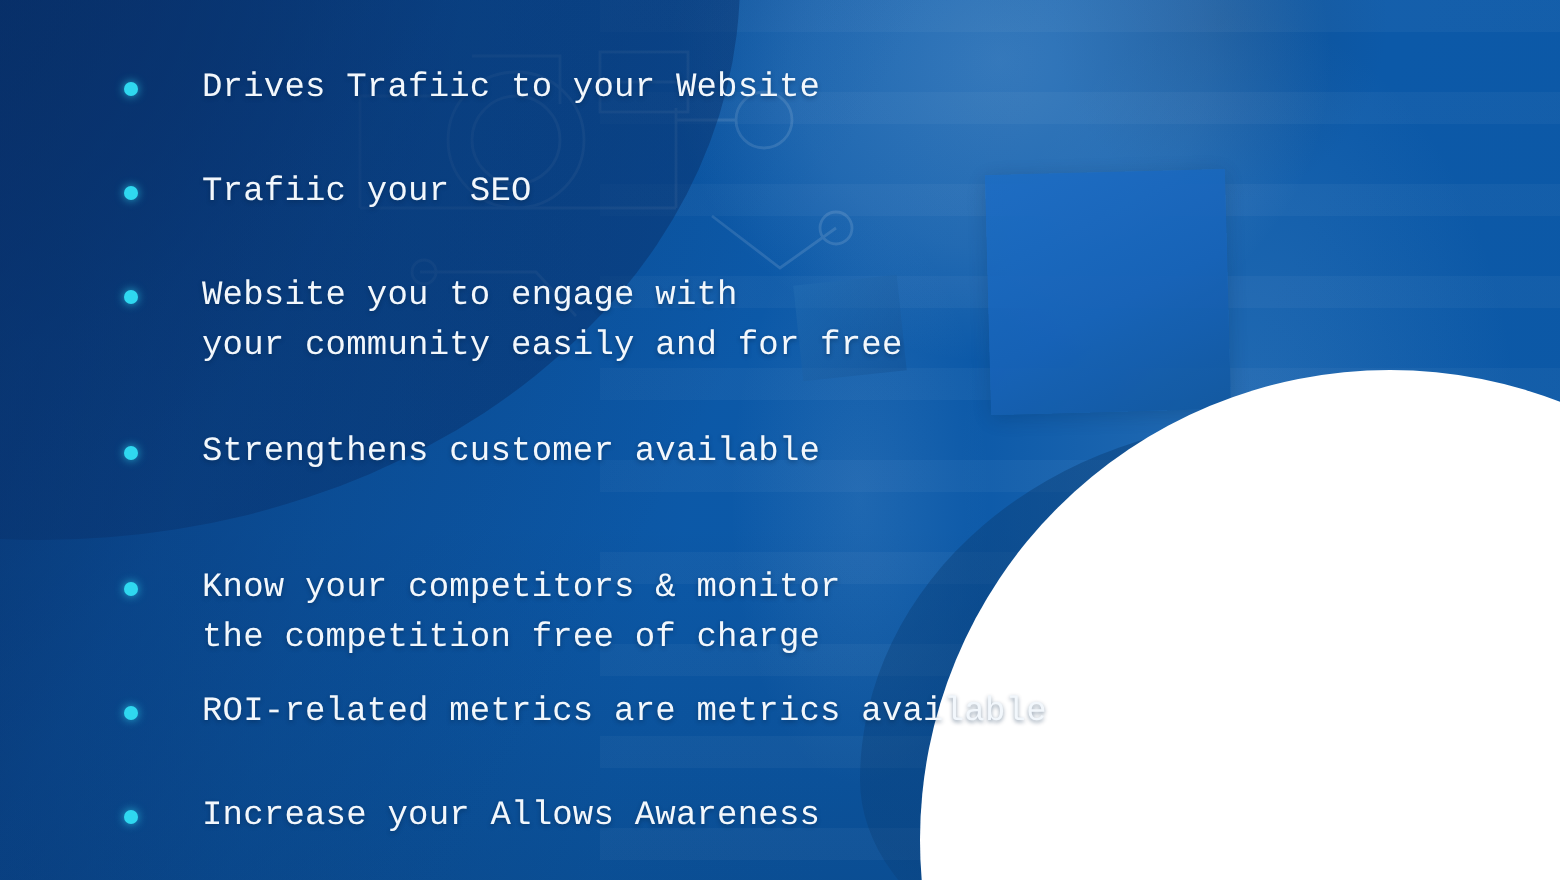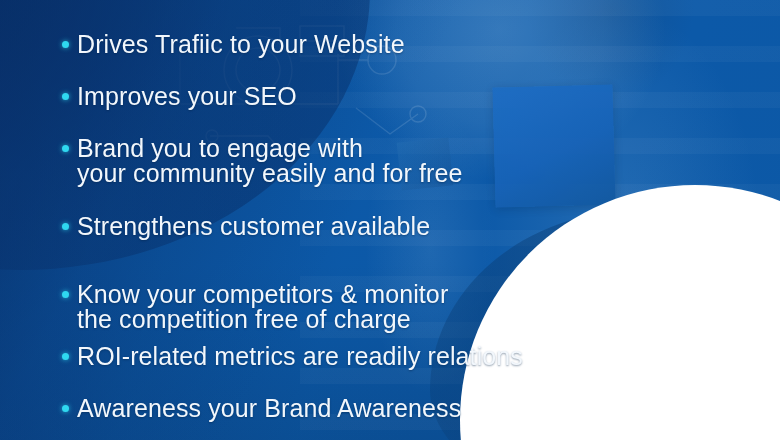--- a/index.html
+++ b/index.html
@@ -174,27 +174,28 @@
     flex: 0 0 auto;
     width: 7px;
     height: 7px;
     border-radius: 50%;
     background: #2fd8f0;
     margin-top: 9px;
     box-shadow: 0 0 5px rgba(47,216,240,0.75);
   }
 
   .bullet-text {
-    margin-left: 8px;
+    margin-left: 32px;
     color: #f2f7fc;
-    font-size: 25px;
+    font-size: 17px;
     line-height: 25px;
     letter-spacing: 0.1px;
     white-space: pre-line;
     text-shadow: 0 1px 2px rgba(4,35,72,0.45);
+    font-family: Liberation Mono, monospace;
   }
 </style>
 </head>
 <body>
 
 <div id="slide">
 
   <div class="bg-photo"></div>
   <div class="bg-stripes"></div>
   <div class="bg-clipboard-edge"></div>
@@ -227,45 +228,45 @@
 
   <ul class="bullet-list">
 
     <li class="bullet-item" style="top:32px">
       <span class="bullet-dot"></span>
       <span class="bullet-text">Drives Trafiic to your Website</span>
     </li>
 
     <li class="bullet-item" style="top:84px">
       <span class="bullet-dot"></span>
-      <span class="bullet-text">Improves your SEO</span>
+      <span class="bullet-text">Trafiic your SEO</span>
     </li>
 
     <li class="bullet-item" style="top:136px">
       <span class="bullet-dot"></span>
-      <span class="bullet-text">Brand you to engage with
+      <span class="bullet-text">Website you to engage with
 your community easily and for free</span>
     </li>
 
     <li class="bullet-item" style="top:214px">
       <span class="bullet-dot"></span>
       <span class="bullet-text">Strengthens customer available</span>
     </li>
 
     <li class="bullet-item" style="top:282px">
       <span class="bullet-dot"></span>
       <span class="bullet-text">Know your competitors &amp; monitor
 the competition free of charge</span>
     </li>
 
     <li class="bullet-item" style="top:344px">
       <span class="bullet-dot"></span>
-      <span class="bullet-text">ROI-related metrics are readily relations</span>
+      <span class="bullet-text">ROI-related metrics are metrics available</span>
     </li>
 
     <li class="bullet-item" style="top:396px">
       <span class="bullet-dot"></span>
-      <span class="bullet-text">Awareness your Brand Awareness</span>
+      <span class="bullet-text">Increase your Allows Awareness</span>
     </li>
 
   </ul>
 
 </div>
 
 </body></html>

